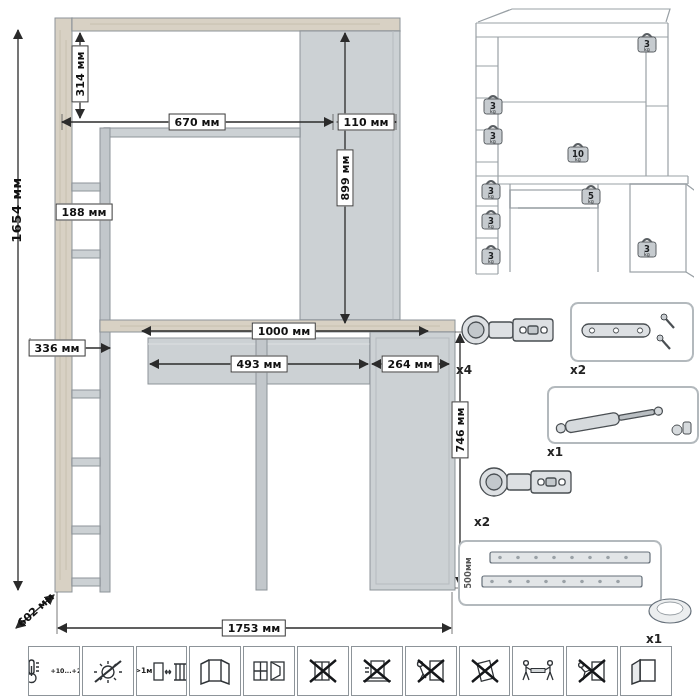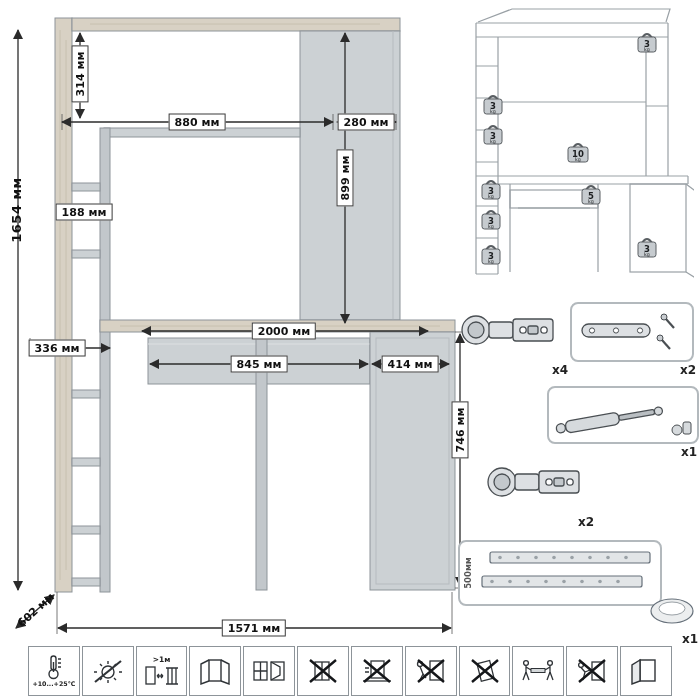--- a/index.html
+++ b/index.html
@@ -12,28 +12,28 @@
       padding:0 5px;font-weight:700;font-size:11px;line-height:15px;white-space:nowrap;color:#111;z-index:5;}
   .dl.vert{transform:translate(-50%,-50%) rotate(-90deg);}
   .dl.free{border:none;background:transparent;font-size:13px;letter-spacing:.5px;}
   .dl.diag{border:none;background:transparent;transform:translate(-50%,-50%) rotate(-42deg);}
 
   
   .load{position:absolute;left:448px;top:6px;width:246px;height:296px;}
 
   
   .hardware{position:absolute;left:452px;top:300px;width:248px;height:345px;}
-  .hw{position:absolute;text-align:right;}
+  .hw{position:absolute;text-align:left;}
   .hwbox{border:2px solid #b3b9bd;border-radius:8px;background:#fff;}
   .qty{font-weight:700;font-size:12px;color:#222;margin-top:1px;}
   .slide-len{position:absolute;left:-8px;top:26px;transform:rotate(-90deg);font-size:8.5px;font-weight:700;color:#555;white-space:nowrap;}
 
   
   .strip{position:absolute;left:28px;top:646px;width:644px;height:50px;display:flex;gap:2px;}
-  .cell{flex:1 1 0;border:1.2px solid #8d9499;background:#fff;display:flex;flex-direction:column;
+  .cell{flex:1 1 0;border:1.2px solid #8d9499;background:#fff;display:flex;flex-direction:row;
         align-items:center;justify-content:center;overflow:hidden;}
   .cell svg{flex:0 0 auto;}
   .clabel{font-size:7.5px;font-weight:700;color:#222;line-height:8px;white-space:nowrap;}
   .clabel.small{font-size:6.3px;}
 </style>
 </head>
 <body>
 
 <div class="page">
 
@@ -86,31 +86,31 @@
         <line x1="372" y1="364" x2="449" y2="364" marker-start="url(#ar)" marker-end="url(#ar)"></line>
         <line x1="460" y1="334" x2="460" y2="586" marker-start="url(#ar)" marker-end="url(#ar)"></line>
         <line x1="58" y1="628" x2="451" y2="628" marker-start="url(#ar)" marker-end="url(#ar)"></line>
         <line x1="54" y1="595" x2="16" y2="628" marker-start="url(#ar)" marker-end="url(#ar)"></line>
       </g>
     </svg>
 
     
     <div class="dl vert free" style="left:16px;top:210px">1654 мм</div>
     <div class="dl vert" style="left:80px;top:74px">314 мм</div>
-    <div class="dl" style="left:197px;top:122px">880 мм</div>
-    <div class="dl" style="left:366px;top:122px">280 мм</div>
+    <div class="dl" style="left:197px;top:122px">670 мм</div>
+    <div class="dl" style="left:366px;top:122px">110 мм</div>
     <div class="dl vert" style="left:345px;top:178px">899 мм</div>
     <div class="dl" style="left:84px;top:212px">188 мм</div>
     <div class="dl" style="left:57px;top:348px">336 мм</div>
-    <div class="dl" style="left:284px;top:331px">2000 мм</div>
-    <div class="dl" style="left:259px;top:364px">845 мм</div>
-    <div class="dl" style="left:410px;top:364px">414 мм</div>
+    <div class="dl" style="left:284px;top:331px">1000 мм</div>
+    <div class="dl" style="left:259px;top:364px">493 мм</div>
+    <div class="dl" style="left:410px;top:364px">264 мм</div>
     <div class="dl vert" style="left:460px;top:430px">746 мм</div>
     <div class="dl diag" style="left:36px;top:610px">602 мм</div>
-    <div class="dl" style="left:254px;top:628px">1571 мм</div>
+    <div class="dl" style="left:254px;top:628px">1753 мм</div>
   </div>
 
   <div class="load">
     <svg width="246" height="296" viewBox="0 0 246 296">
       <g stroke="#9aa1a6" stroke-width="1.2" fill="none">
         <path d="M30,16 L64,3 L222,3 L218,16"></path>
         <path d="M28,17 H220 M28,31 H220"></path>
         <path d="M28,17 V268 M50,31 V268 M28,60 H50 M28,92 H50 M28,124 H50 M28,156 H50 M28,200 H50 M28,232 H50 M28,268 H50"></path>
         <path d="M198,31 V170 M220,17 V170 M198,100 H220"></path>
         <path d="M50,96 H198"></path>

